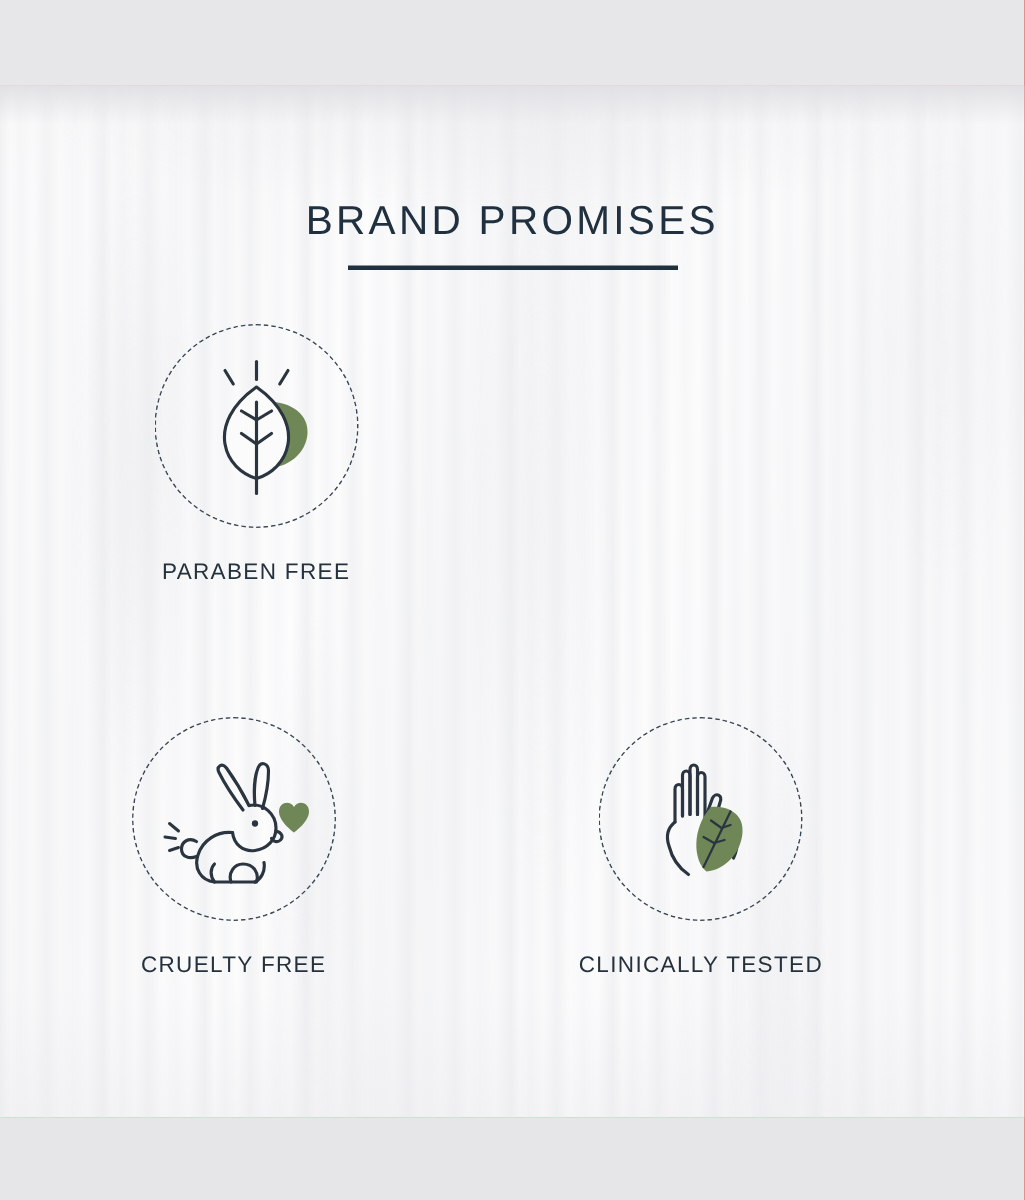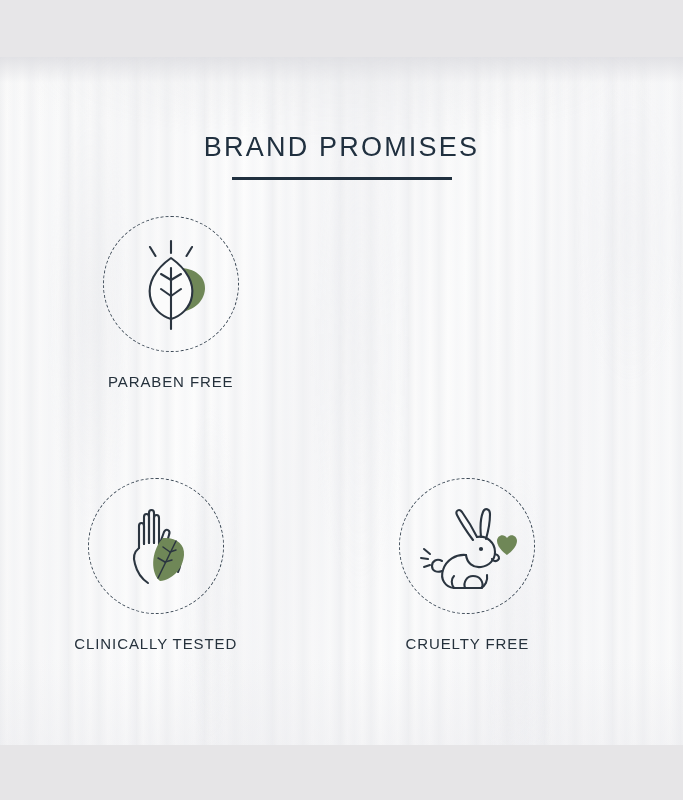--- a/index.html
+++ b/index.html
@@ -208,20 +208,56 @@
 
 
       </div>
 
       <div class="row-gap"></div>
 
       <div class="promise-row">
 
         <div class="promise">
           <div class="badge">
+            <svg width="104" height="104" viewBox="0 0 104 104">
+              <g fill="none" stroke="#2b3540" stroke-width="2.1" stroke-linecap="round" stroke-linejoin="round">
+
+                <path d="M58 46 C52 38 45 27 42 21 C40 17 44 14 47 18 C52 25 58 35 62 43"></path>
+                <path d="M66 43 C65 33 66 23 68 18 C70 13 75 15 75 20 C75 29 73 38 71 45"></path>
+
+                <path d="M62 43 C72 41 80 49 80 58 C80 66 74 72 66 73 C58 74 52 69 51 61"></path>
+
+                <path d="M80 60 C84 61 85 64 83 66 C81 68 78 67 77 65"></path>
+
+                <path d="M51 61 C41 60 31 66 28 76 C25 85 30 93 39 94 L66 94"></path>
+
+                <path d="M50 94 C48 88 52 82 58 82 C65 82 69 88 67 94"></path>
+                <path d="M66 94 C70 92 73 87 72 81"></path>
+
+                <path d="M39 94 C36 90 36 85 39 82"></path>
+
+                <path d="M27 67 C22 64 17 67 17 72 C17 77 22 79 27 77"></path>
+              </g>
+
+              <circle cx="66" cy="55" r="2.1" fill="#2b3540"></circle>
+
+              <g stroke="#2b3540" stroke-width="2" stroke-linecap="round" fill="none">
+                <line x1="9" y1="55" x2="15" y2="60"></line>
+                <line x1="6" y1="64" x2="13" y2="65"></line>
+                <line x1="9" y1="73" x2="15" y2="71"></line>
+              </g>
+
+              <path d="M89 47 C89 41 96 39 99 44 C102 39 109 41 109 47 C109 54 99 61 99 61 C99 61 89 54 89 47 Z" fill="#6f8757" transform="translate(-7,0)"></path>
+            </svg>
+          </div>
+          <div class="promise-label">CRUELTY FREE</div>
+        </div>
+
+        <div class="promise">
+          <div class="badge">
             <svg width="100" height="100" viewBox="0 0 100 100">
 
               <g fill="none" stroke="#2b3540" stroke-width="2.1" stroke-linecap="round" stroke-linejoin="round">
                 <path d="M33 52 L33 30 C33 26 38 26 38 30 L38 48"></path>
                 <path d="M38 48 L38 21 C38 17 43 17 43 21 L43 47"></path>
                 <path d="M43 47 L43 17 C43 13 48 13 48 17 L48 47"></path>
                 <path d="M48 47 L48 22 C48 18 53 18 53 22 L53 50"></path>
                 <path d="M53 50 L58 36 C60 32 65 34 63 39 L57 60"></path>
                 <path d="M33 52 C28 56 27 62 29 68 C31 76 36 83 42 87"></path>
                 <path d="M70 50 C75 58 76 68 72 76"></path>
@@ -234,53 +270,17 @@
                 <line x1="64" y1="56" x2="57" y2="51"></line>
                 <line x1="64" y1="56" x2="70" y2="54"></line>
                 <line x1="59" y1="66" x2="52" y2="62"></line>
                 <line x1="59" y1="66" x2="66" y2="64"></line>
               </g>
             </svg>
           </div>
           <div class="promise-label">CLINICALLY TESTED</div>
         </div>
 
-        <div class="promise">
-          <div class="badge">
-            <svg width="104" height="104" viewBox="0 0 104 104">
-              <g fill="none" stroke="#2b3540" stroke-width="2.1" stroke-linecap="round" stroke-linejoin="round">
-
-                <path d="M58 46 C52 38 45 27 42 21 C40 17 44 14 47 18 C52 25 58 35 62 43"></path>
-                <path d="M66 43 C65 33 66 23 68 18 C70 13 75 15 75 20 C75 29 73 38 71 45"></path>
-
-                <path d="M62 43 C72 41 80 49 80 58 C80 66 74 72 66 73 C58 74 52 69 51 61"></path>
-
-                <path d="M80 60 C84 61 85 64 83 66 C81 68 78 67 77 65"></path>
-
-                <path d="M51 61 C41 60 31 66 28 76 C25 85 30 93 39 94 L66 94"></path>
-
-                <path d="M50 94 C48 88 52 82 58 82 C65 82 69 88 67 94"></path>
-                <path d="M66 94 C70 92 73 87 72 81"></path>
-
-                <path d="M39 94 C36 90 36 85 39 82"></path>
-
-                <path d="M27 67 C22 64 17 67 17 72 C17 77 22 79 27 77"></path>
-              </g>
-
-              <circle cx="66" cy="55" r="2.1" fill="#2b3540"></circle>
-
-              <g stroke="#2b3540" stroke-width="2" stroke-linecap="round" fill="none">
-                <line x1="9" y1="55" x2="15" y2="60"></line>
-                <line x1="6" y1="64" x2="13" y2="65"></line>
-                <line x1="9" y1="73" x2="15" y2="71"></line>
-              </g>
-
-              <path d="M89 47 C89 41 96 39 99 44 C102 39 109 41 109 47 C109 54 99 61 99 61 C99 61 89 54 89 47 Z" fill="#6f8757" transform="translate(-7,0)"></path>
-            </svg>
-          </div>
-          <div class="promise-label">CRUELTY FREE</div>
-        </div>
-
       </div>
 
     </div>
   </div>
 </div>
 
 </body></html>

